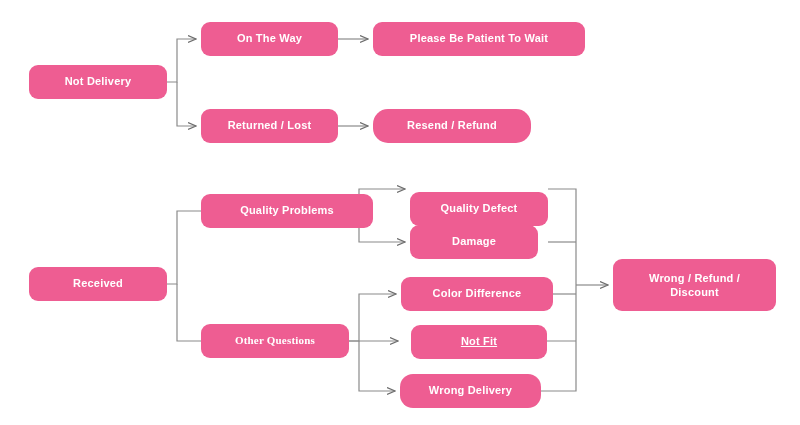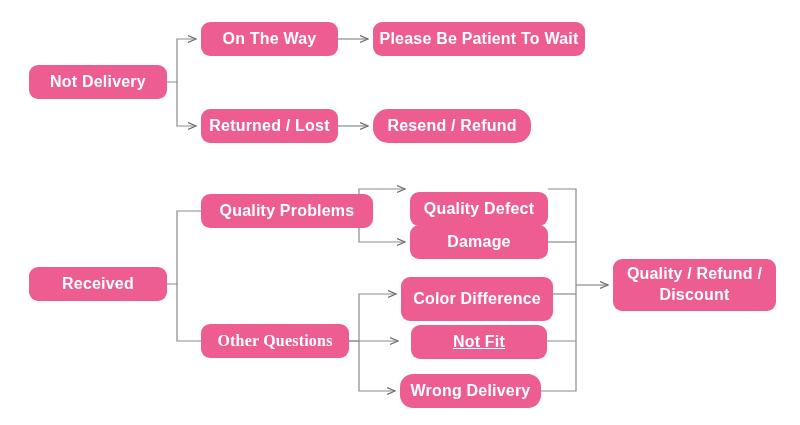--- a/index.html
+++ b/index.html
@@ -31,21 +31,21 @@
     position: absolute;
     box-sizing: border-box;
     background: #ee5d92;
     border-radius: 9px;
     color: #ffffff;
     display: flex;
     align-items: center;
     justify-content: center;
     text-align: center;
     font-weight: bold;
-    font-size: 16px;
+    font-size: 11px;
     letter-spacing: 0.2px;
     line-height: 1.22;
     padding: 0 6px;
     white-space: pre-line;
   }
   .node.two-line {
     line-height: 1.3;
   }
 </style>
 </head>
@@ -91,20 +91,20 @@
 
   <div class="node" style="left:29px;  top:65px;  width:138px; height:34px;">Not Delivery</div>
   <div class="node" style="left:201px; top:22px;  width:137px; height:34px;">On The Way</div>
   <div class="node" style="left:373px; top:22px;  width:212px; height:34px;">Please Be Patient To Wait</div>
   <div class="node" style="left:201px; top:109px; width:137px; height:34px;">Returned / Lost</div>
   <div class="node" style="left:373px; top:109px; width:158px; height:34px;border-radius:15px;">Resend / Refund</div>
   <div class="node" style="left:29px;  top:267px; width:138px; height:34px;">Received</div>
   <div class="node" style="left:201px; top:194px; width:172px; height:34px;text-align:right;">Quality Problems</div>
   <div class="node" style="left:201px; top:324px; width:148px; height:34px;font-family:Liberation Serif, serif;">Other Questions</div>
   <div class="node" style="left:410px; top:172px; width:138px; height:34px;margin-top:20px;">Quality Defect</div>
-  <div class="node" style="left:410px; top:225px; width:138px; height:34px;">Damage</div>
-  <div class="node" style="left:401px; top:277px; width:152px; height:44px;">Color Difference</div>
+  <div class="node" style="left:410px; top:225px; width:128px; height:34px;">Damage</div>
+  <div class="node" style="left:401px; top:277px; width:152px; height:34px;">Color Difference</div>
   <div class="node" style="left:411px; top:325px; width:136px; height:34px;text-decoration:underline;">Not Fit</div>
   <div class="node" style="left:400px; top:374px; width:141px; height:34px;border-radius:13px;">Wrong Delivery</div>
-  <div class="node two-line" style="left:613px; top:259px; width:163px; height:52px;">Quality / Refund /
+  <div class="node two-line" style="left:613px; top:259px; width:163px; height:52px;">Wrong / Refund /
 Discount</div>
 
 </div>
 
 </body></html>

